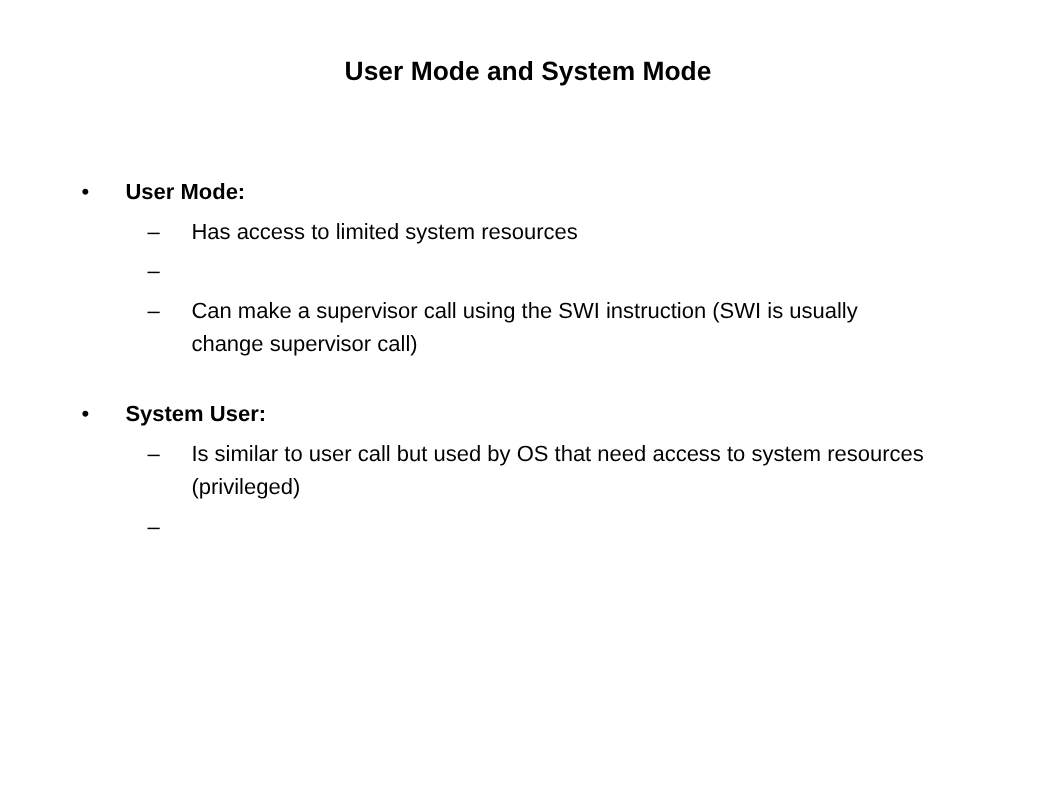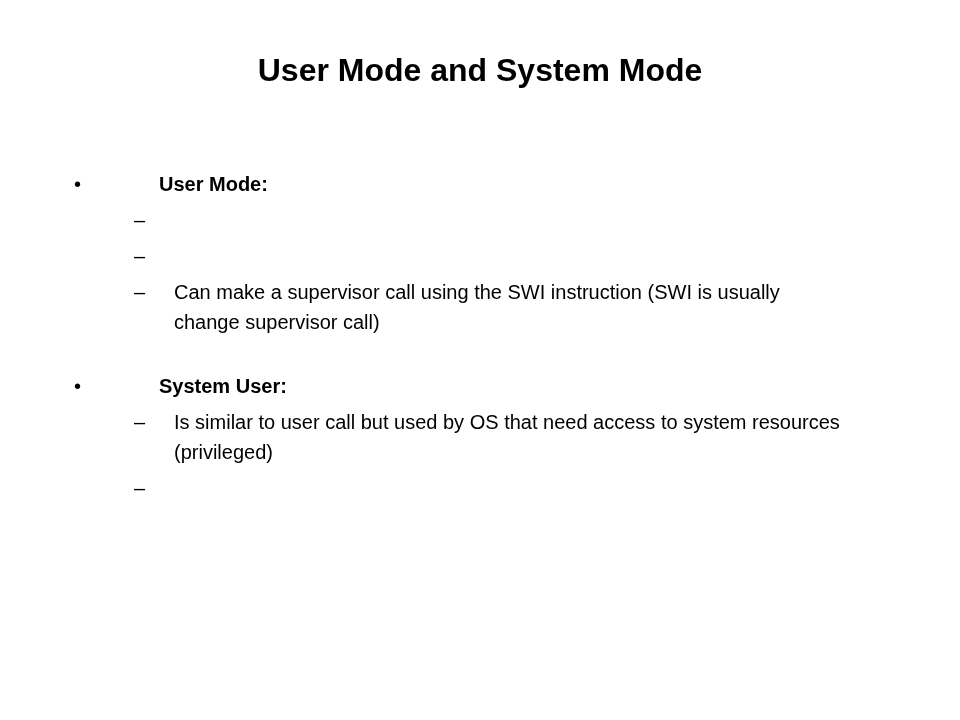--- a/index.html
+++ b/index.html
@@ -10,40 +10,39 @@
     body {
       width: 960px;
       height: 720px;
       background: #ffffff;
       font-family: Arial, Helvetica, sans-serif;
       color: #000000;
       padding: 52px 60px 60px 60px;
     }
     .slide-title {
       text-align: center;
-      font-size: 32px;
+      font-size: 24px;
       font-weight: bold;
       margin-bottom: 80px;
     }
     .content {
       font-size: 20px;
       line-height: 1.5;
     }
     .bullet-item {
       display: flex;
       margin-bottom: 6px;
     }
     .bullet-marker {
       width: 54px;
       flex-shrink: 0;
       padding-left: 14px;
     }
     .bullet-text {
       flex: 1;
-      margin-left: 45px;
     }
     .bullet-text.bold {
       font-weight: bold;
     }
     .sub-bullet-item {
       display: flex;
       margin-bottom: 6px;
       padding-left: 74px;
     }
     .sub-bullet-marker {
@@ -65,20 +64,21 @@
 
 <div class="content">
 
   <div class="bullet-item">
     <div class="bullet-marker">•</div>
     <div class="bullet-text bold">User Mode:</div>
   </div>
 
   <div class="sub-bullet-item">
     <div class="sub-bullet-marker">–</div>
+    <div class="sub-bullet-text">Has access to limited system resources</div>
   </div>
 
   <div class="sub-bullet-item">
     <div class="sub-bullet-marker">–</div>
   </div>
 
   <div class="sub-bullet-item">
     <div class="sub-bullet-marker">–</div>
     <div class="sub-bullet-text">Can make a supervisor call using the SWI instruction (SWI is usually change supervisor call)</div>
   </div>

